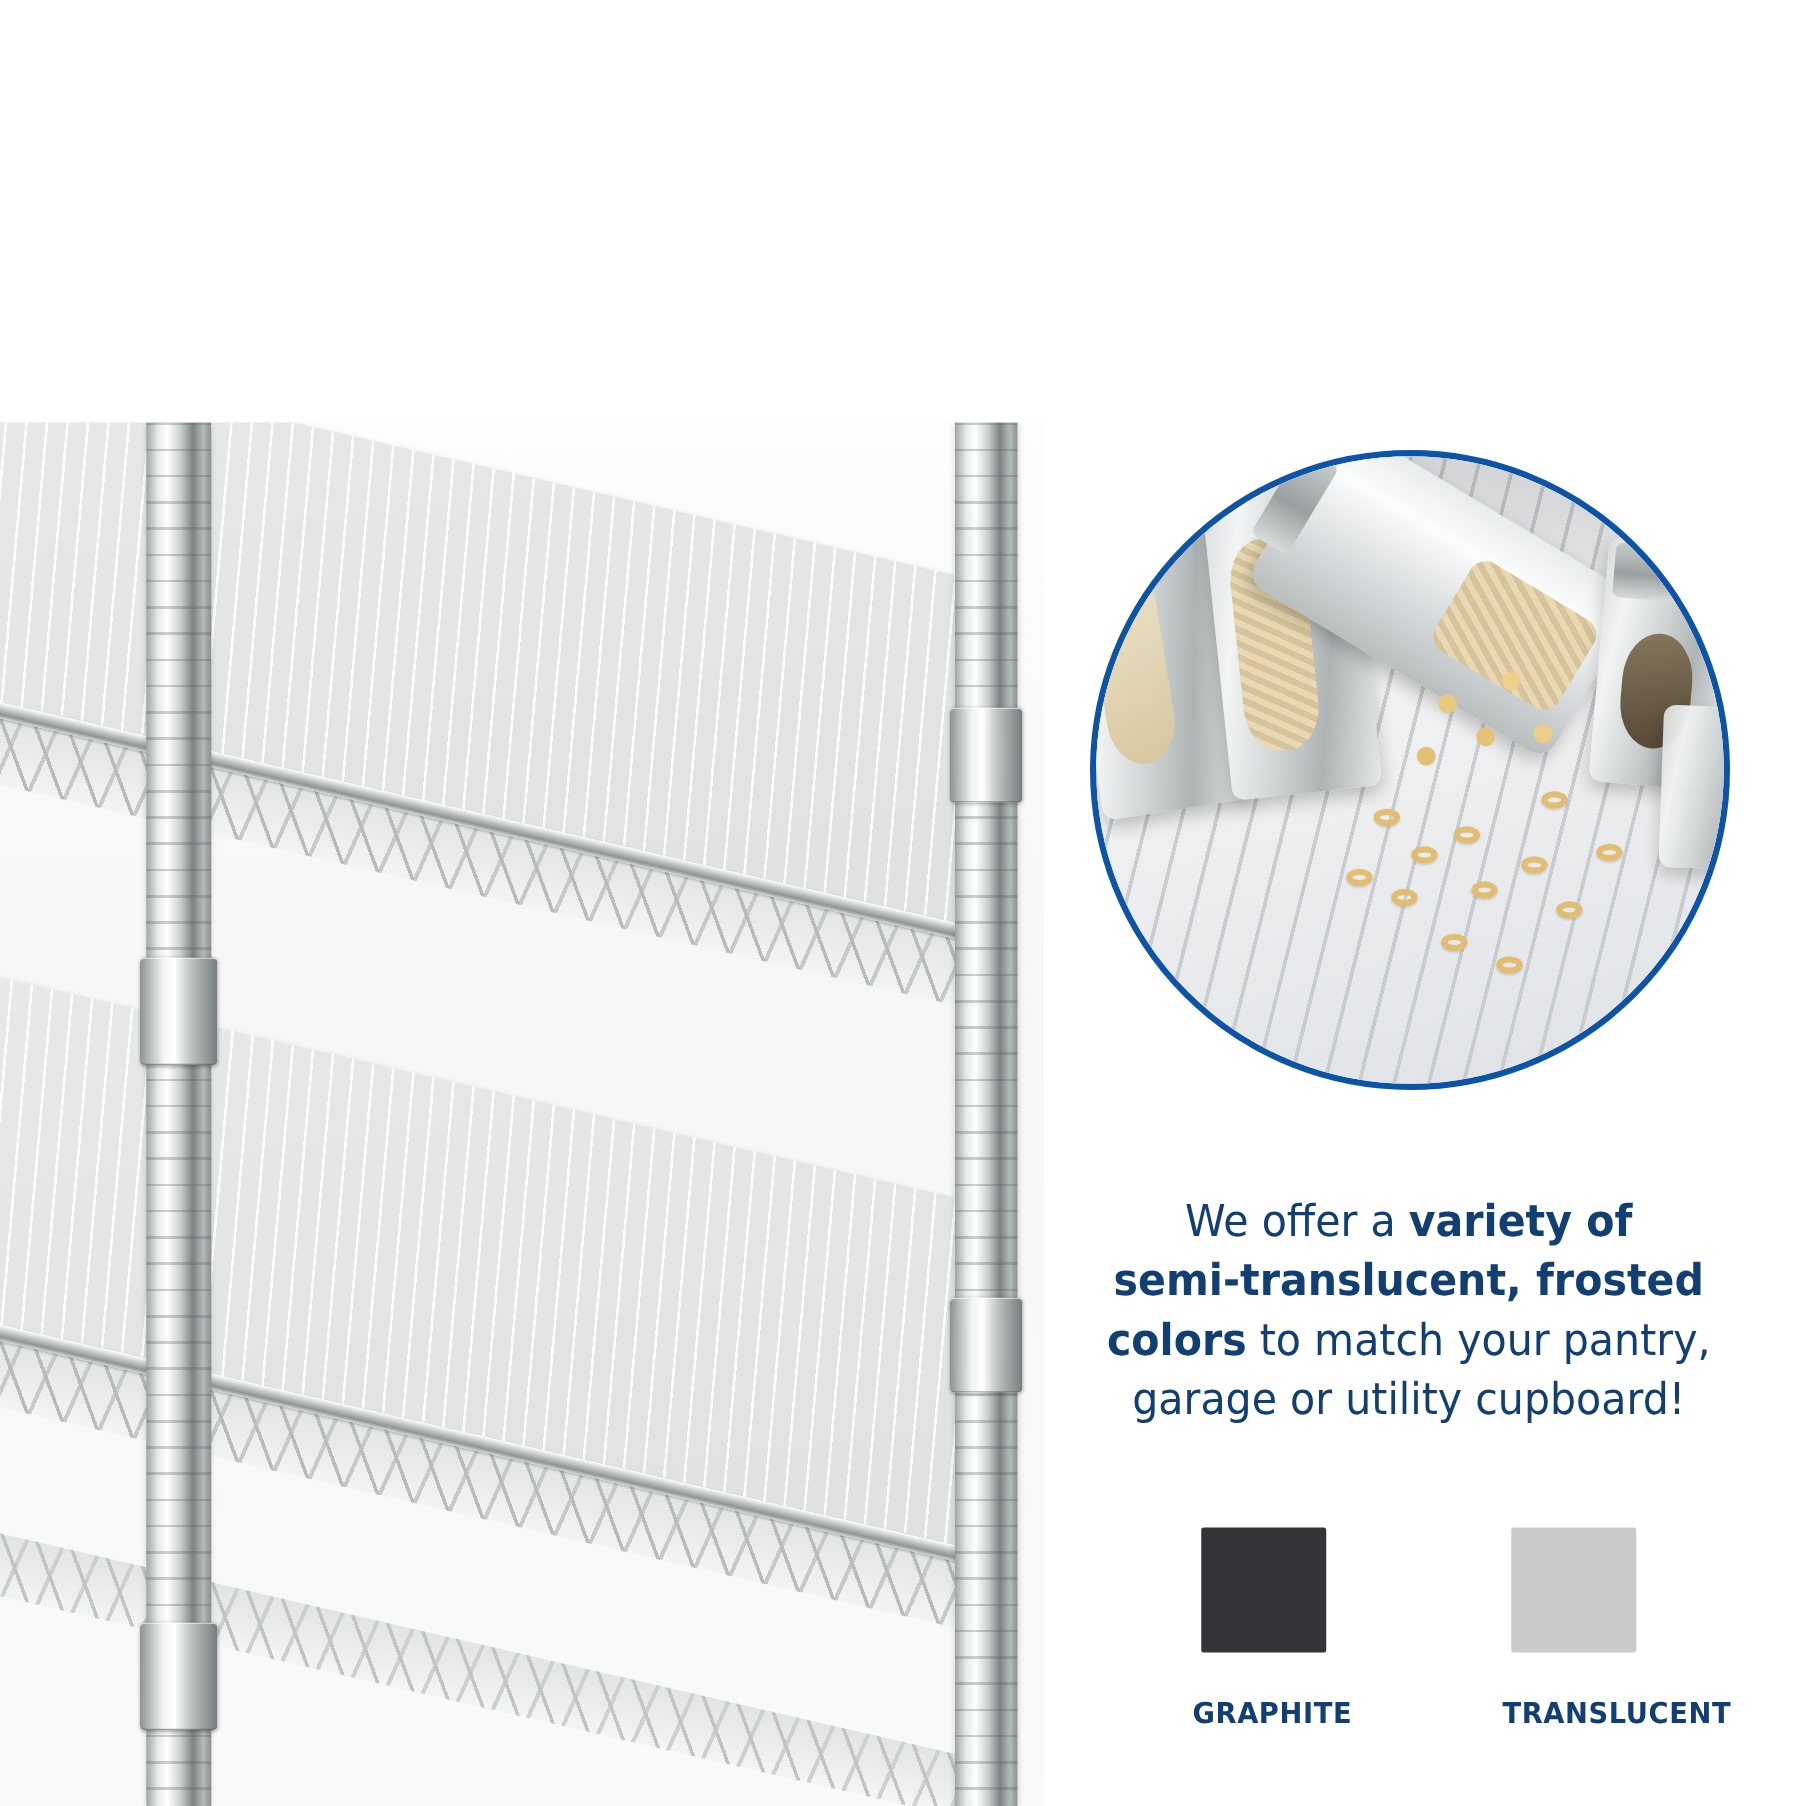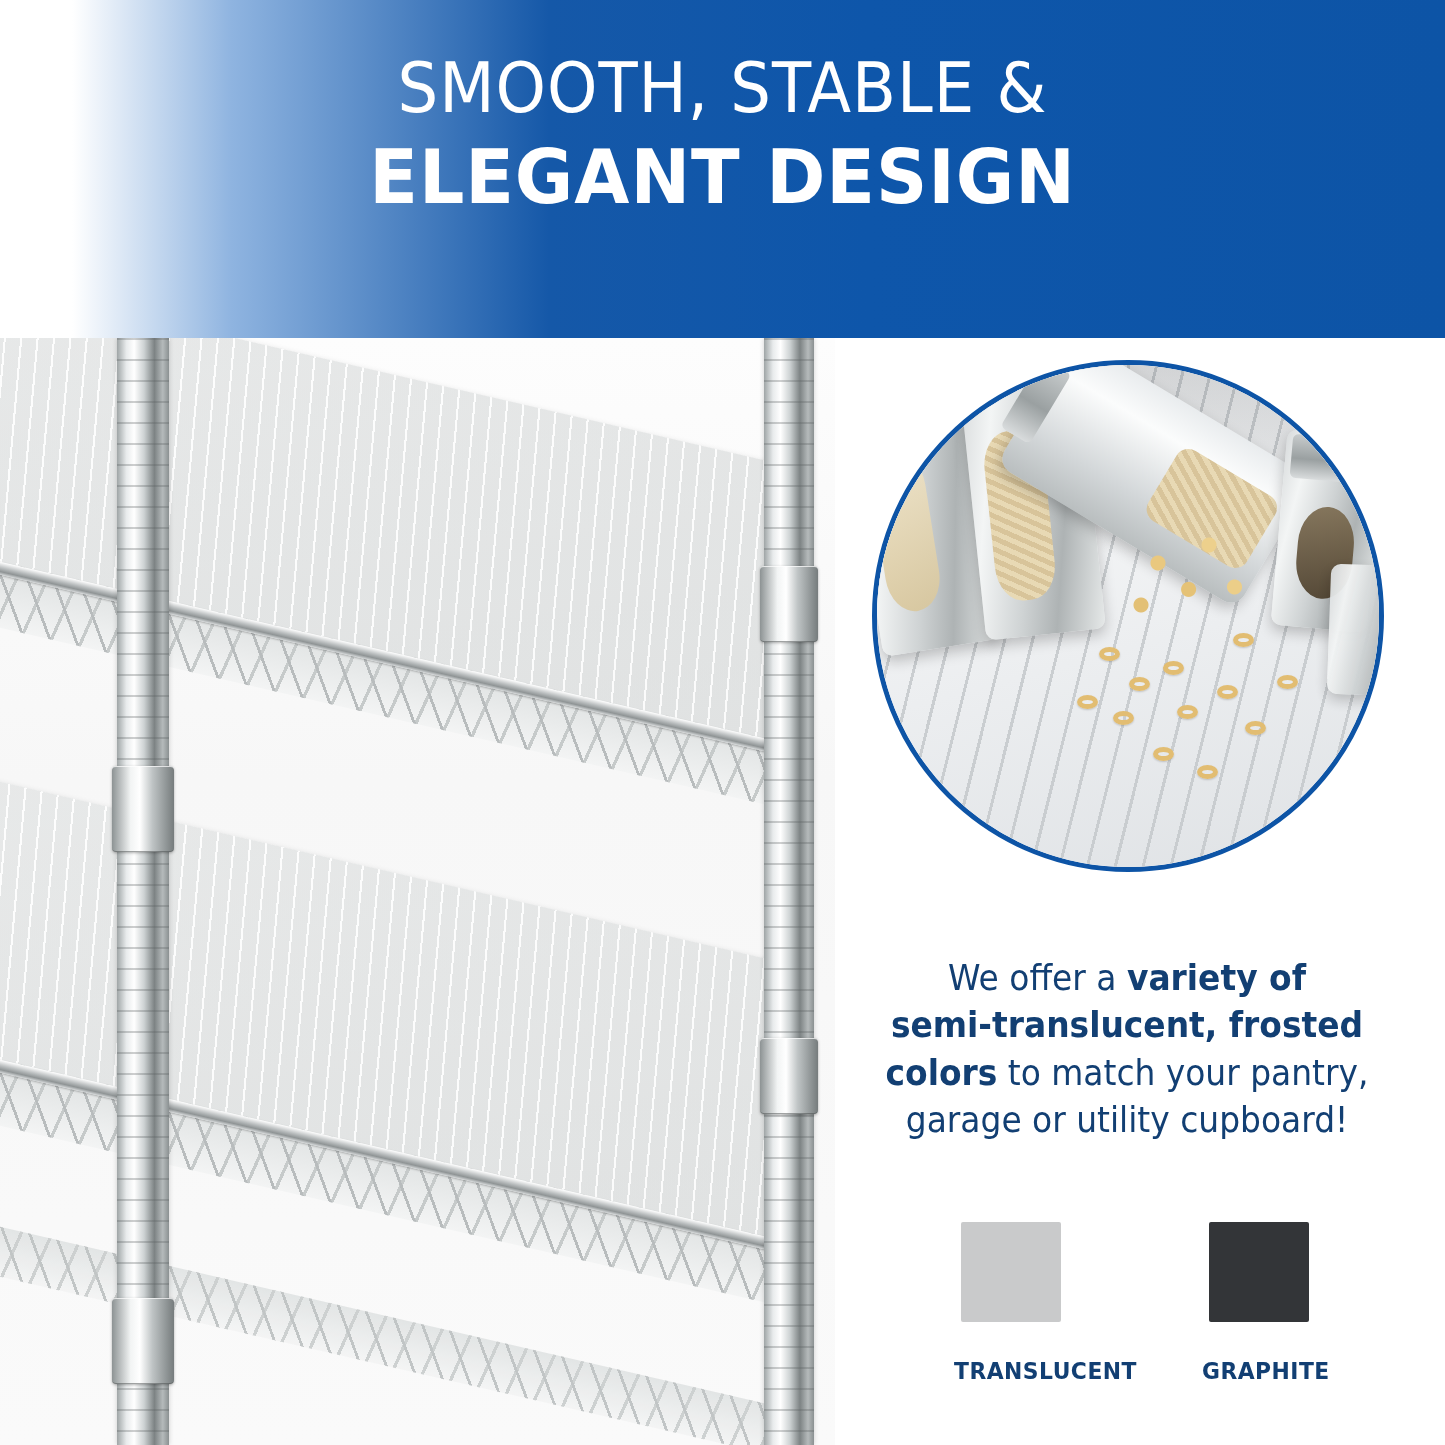--- a/index.html
+++ b/index.html
@@ -243,26 +243,20 @@
     font-family: "DejaVu Sans", sans-serif;
     white-space: nowrap;
     transform: scaleX(0.95);
   }
 </style>
 </head>
 <body>
 
 <div class="canvas">
 
-  <div class="header">
-    <div class="header-inner">
-      <div class="headline-1">SMOOTH, STABLE &amp;</div>
-      <div class="headline-2">ELEGANT DESIGN</div>
-    </div>
-  </div>
 
   <div class="photo-left">
     <div class="shelf-bg"></div>
 
     <div class="shelf-board board-top"></div>
     <div class="wire-edge wire-top"></div>
     <div class="shelf-rim rim-top"></div>
 
     <div class="shelf-board board-mid"></div>
     <div class="wire-edge wire-mid"></div>
@@ -324,22 +318,22 @@
       <b>semi-translucent, frosted</b>
     </div>
     <div>
       <b>colors</b><span> to match your pantry,</span>
     </div>
     <div>garage or utility cupboard!</div>
   </div>
 
   <div class="swatches">
     <div class="swatch-col">
+      <div class="swatch-box" id="sw1" style="background: rgb(51, 53, 56);"></div>
+      <div class="swatch-label">GRAPHITE</div>
+    </div>
+    <div class="swatch-col">
       <div class="swatch-box" id="sw0" style="background: rgb(201, 202, 203);"></div>
       <div class="swatch-label">TRANSLUCENT</div>
     </div>
-    <div class="swatch-col">
-      <div class="swatch-box" id="sw1" style="background: rgb(51, 53, 56);"></div>
-      <div class="swatch-label">GRAPHITE</div>
-    </div>
   </div>
 
 </div>
 
 </body></html>

